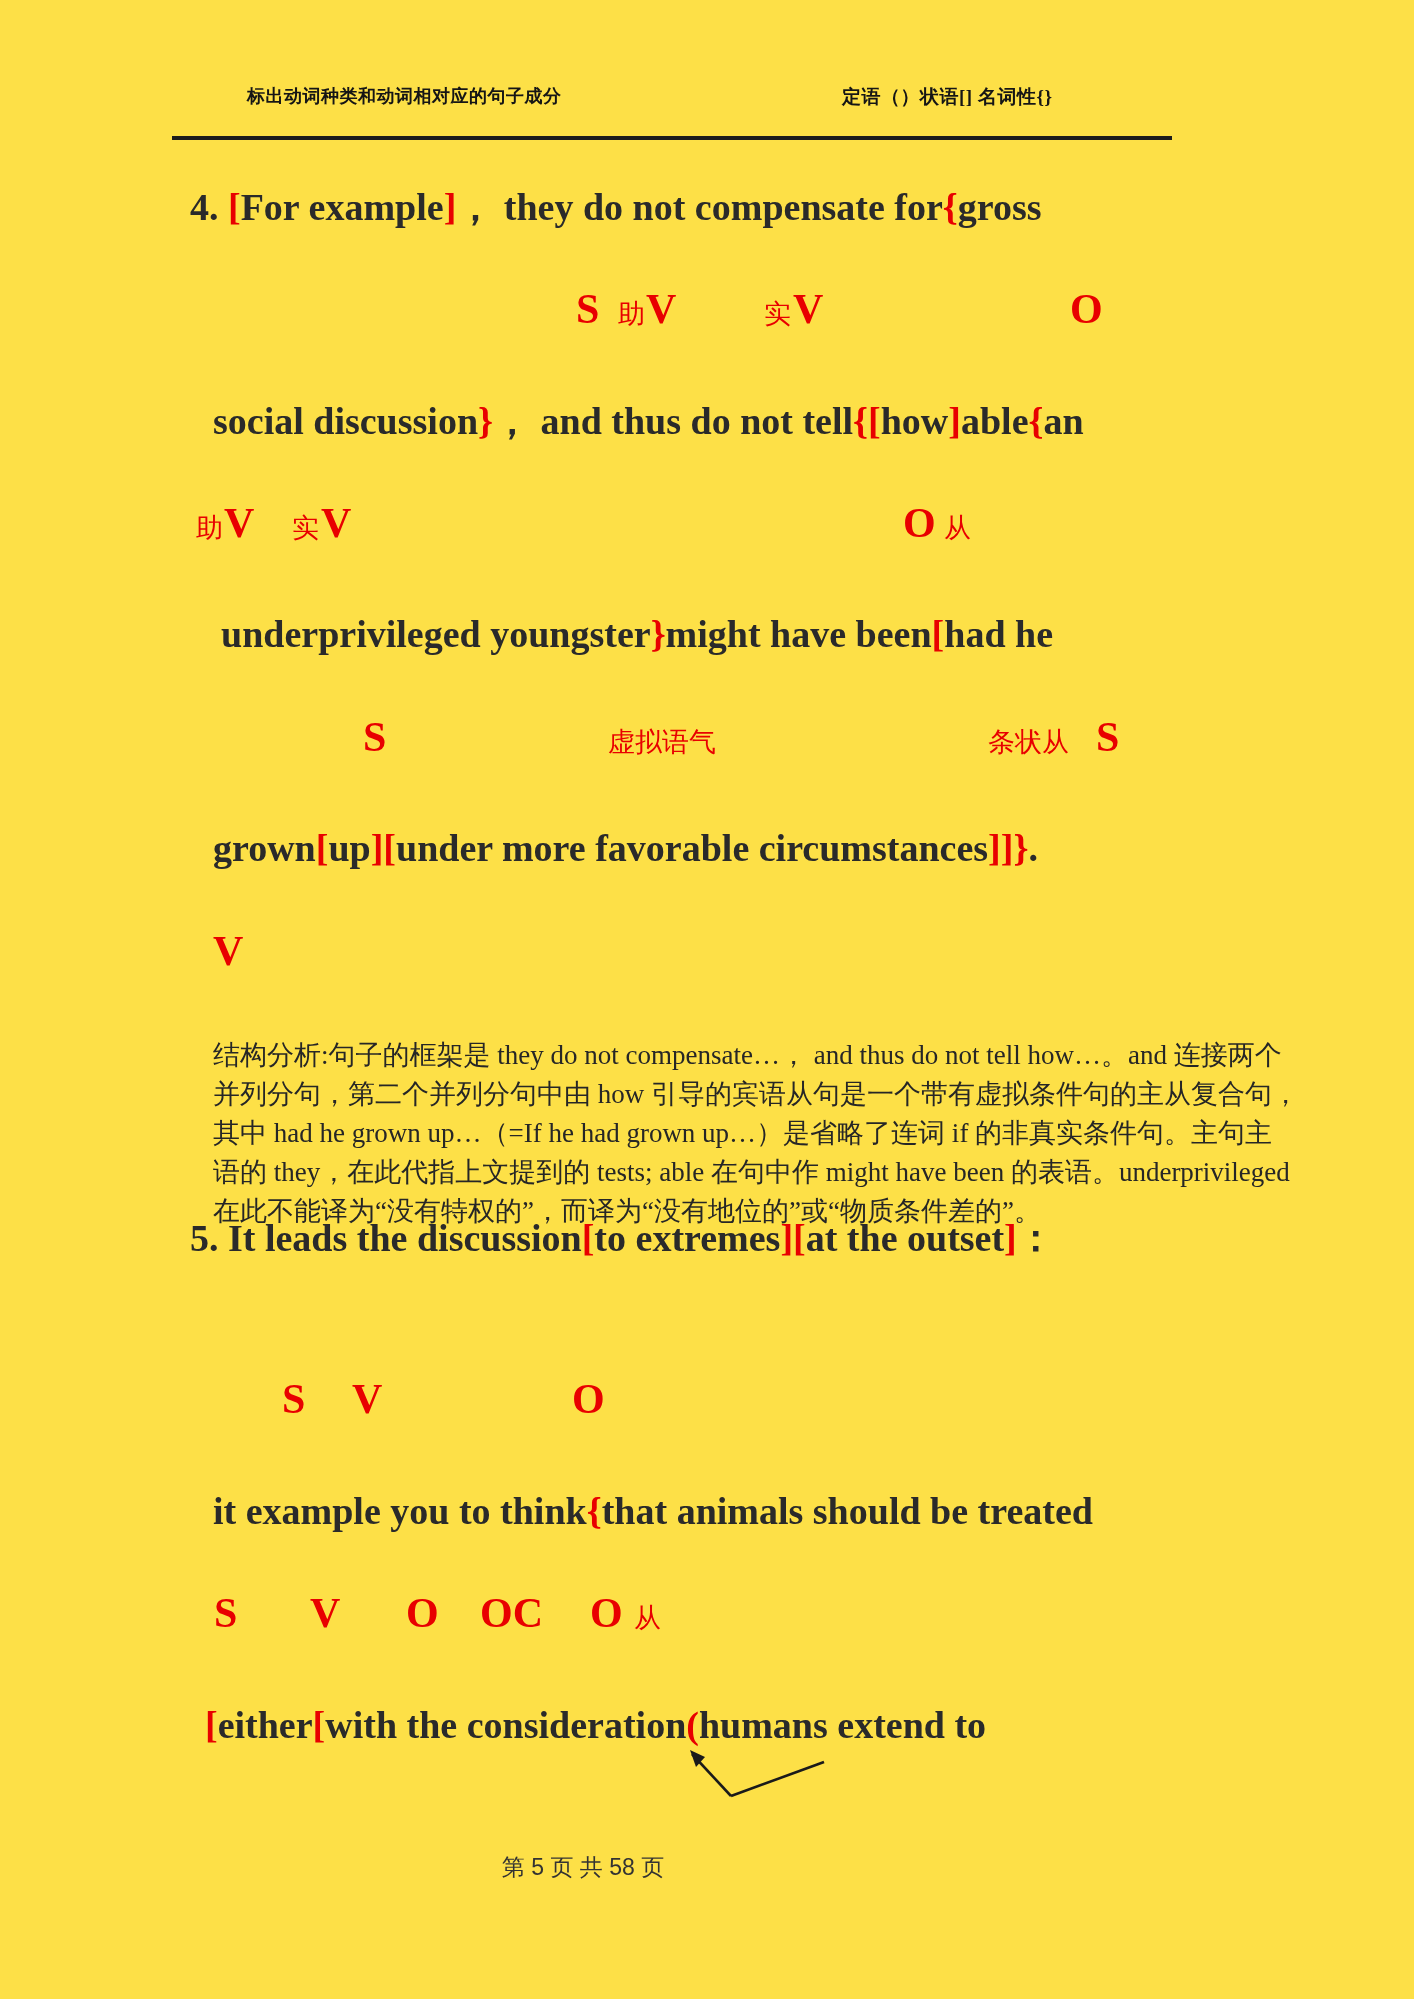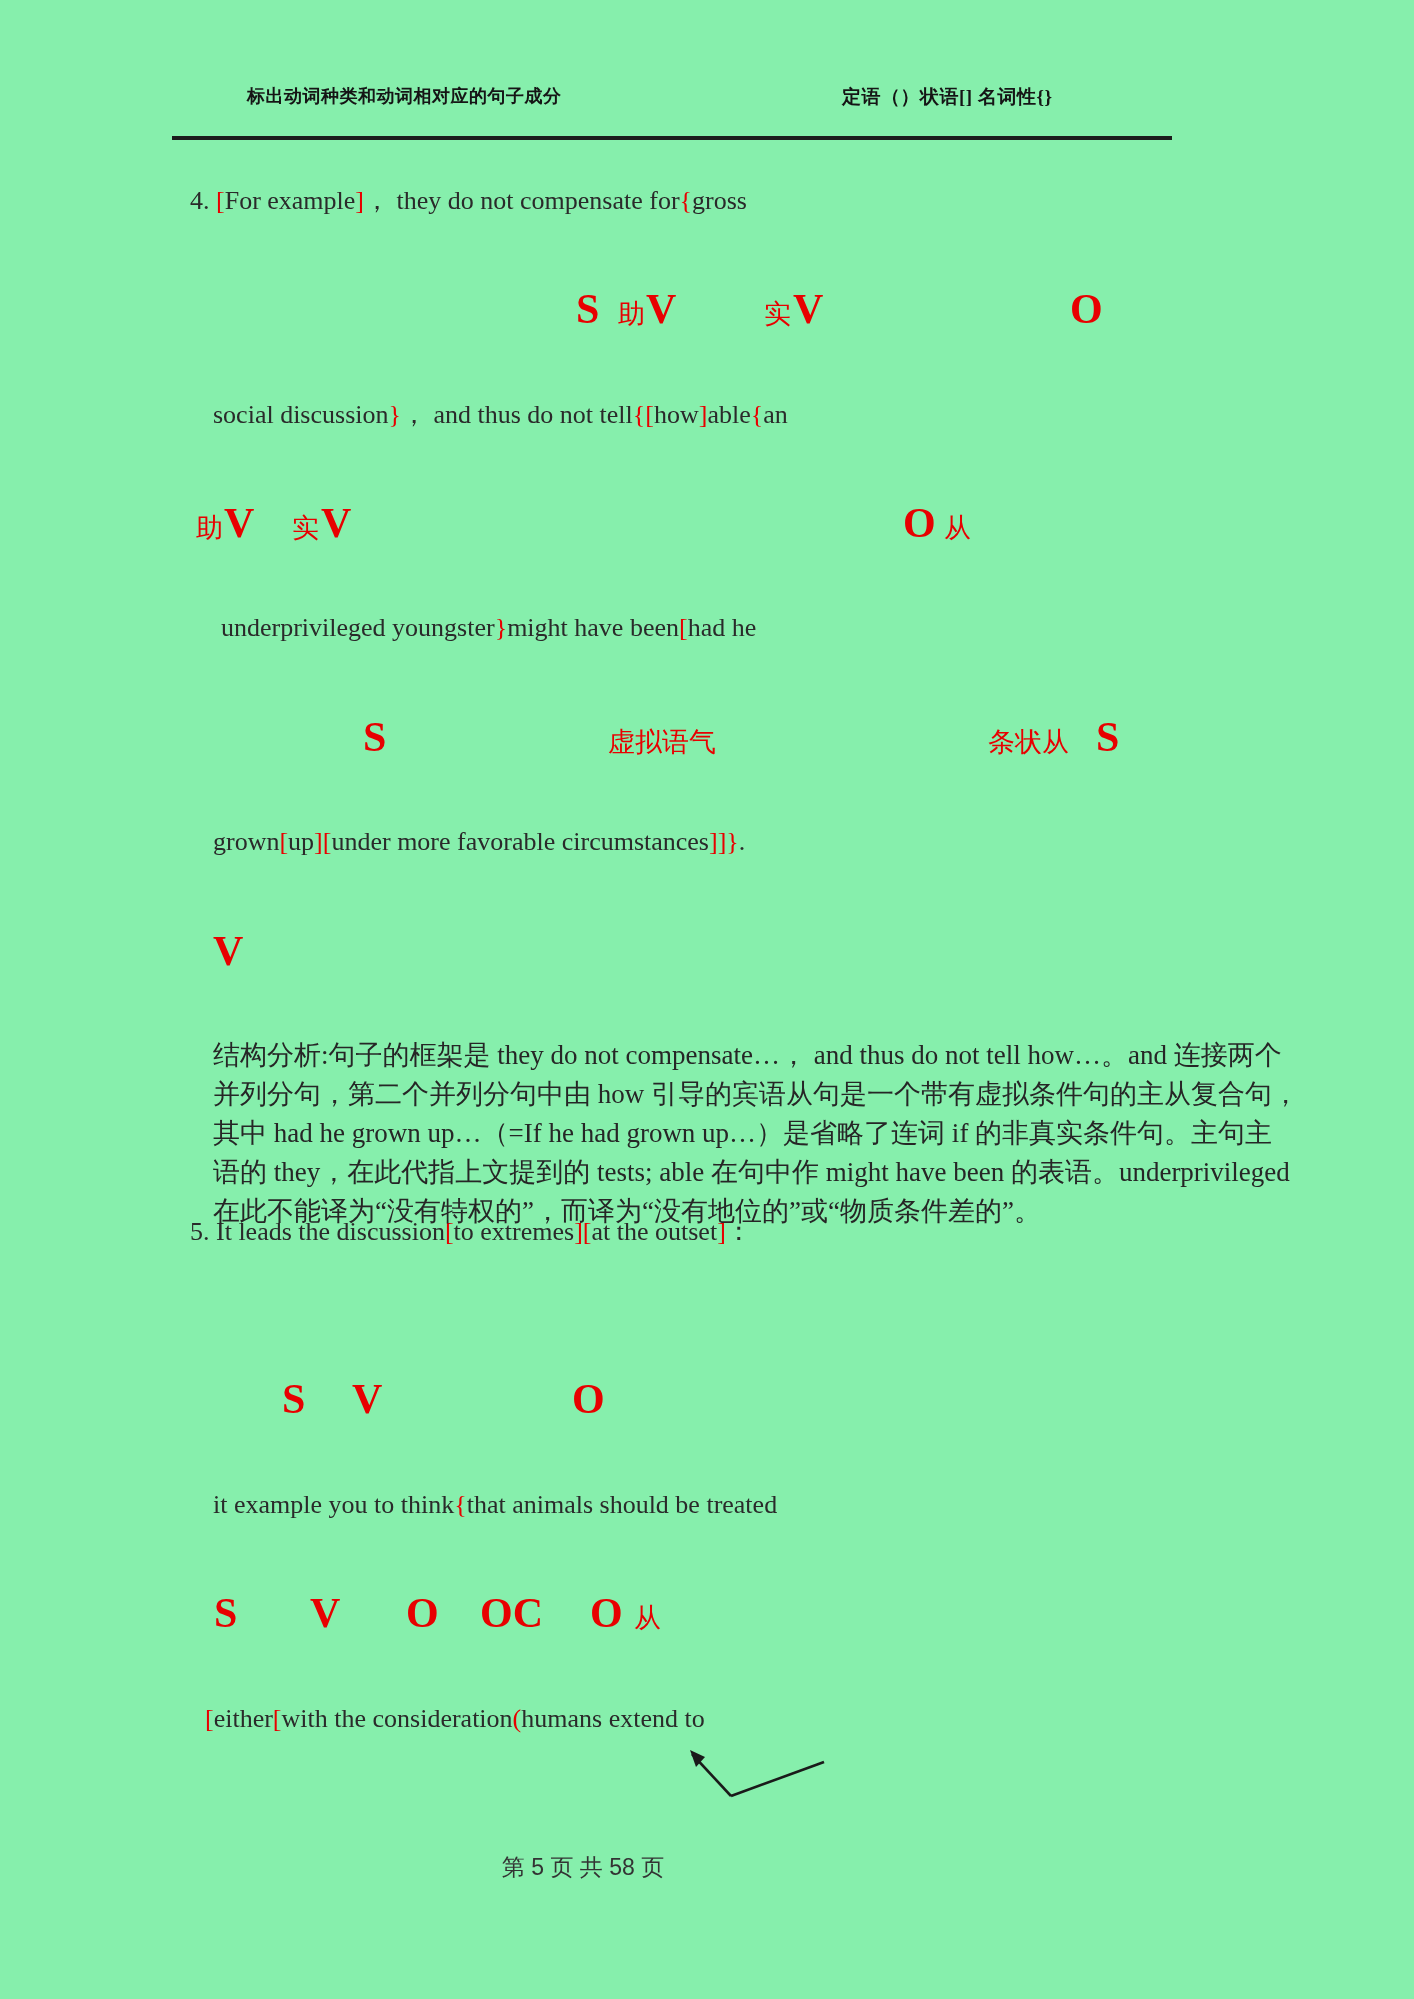--- a/index.html
+++ b/index.html
@@ -1,29 +1,29 @@
 <!DOCTYPE html>
 <html><head>
 <meta charset="utf-8">
 <style>
   html,body{margin:0;padding:0;background:#e8e8e8;}
   .page{
     position:relative;
     width:1414px;height:1999px;
     margin:0 auto;
-    background:#86efac;
+    background:#fde047;
     overflow:hidden;
     font-family:"Liberation Serif","DejaVu Serif",serif;
     color:#2a2a2a;
   }
   .hdr{position:absolute;top:84px;font-weight:bold;color:#151515;white-space:nowrap;}
   .hdr-left{left:247px;font-size:18px;letter-spacing:0.5px;}
   .hdr-right{left:842px;font-size:19px;letter-spacing:0.5px;}
   .hdr-rule{position:absolute;left:172px;top:136px;width:1000px;height:4px;background:#1c1c1c;}
-  .trow{position:absolute;white-space:nowrap;font-size:26px;font-weight:normal;line-height:1.15;color:#2a2a2a;}
+  .trow{position:absolute;white-space:nowrap;font-size:38px;font-weight:bold;line-height:1.15;color:#2a2a2a;}
   .trow .red{color:#e80000;}
   .arow{position:absolute;left:0;width:1414px;height:52px;}
   .arow .ai{position:absolute;top:0;font-size:42px;font-weight:bold;color:#e80000;line-height:1;}
   .arow .ai.cjk{font-size:27px;font-weight:400;top:13px;}
   .analysis{position:absolute;left:213px;top:1036px;width:980px;}
   .analysis .aline{white-space:nowrap;font-size:27px;line-height:39px;font-weight:400;color:#262626;}
   .footer{position:absolute;left:0;top:1852px;width:1166px;text-align:center;
     font-family:"Liberation Sans","DejaVu Sans",sans-serif;font-size:23px;color:#333;}
   .arrow-layer{position:absolute;left:0;top:0;width:1414px;height:1999px;pointer-events:none;}
 </style>

